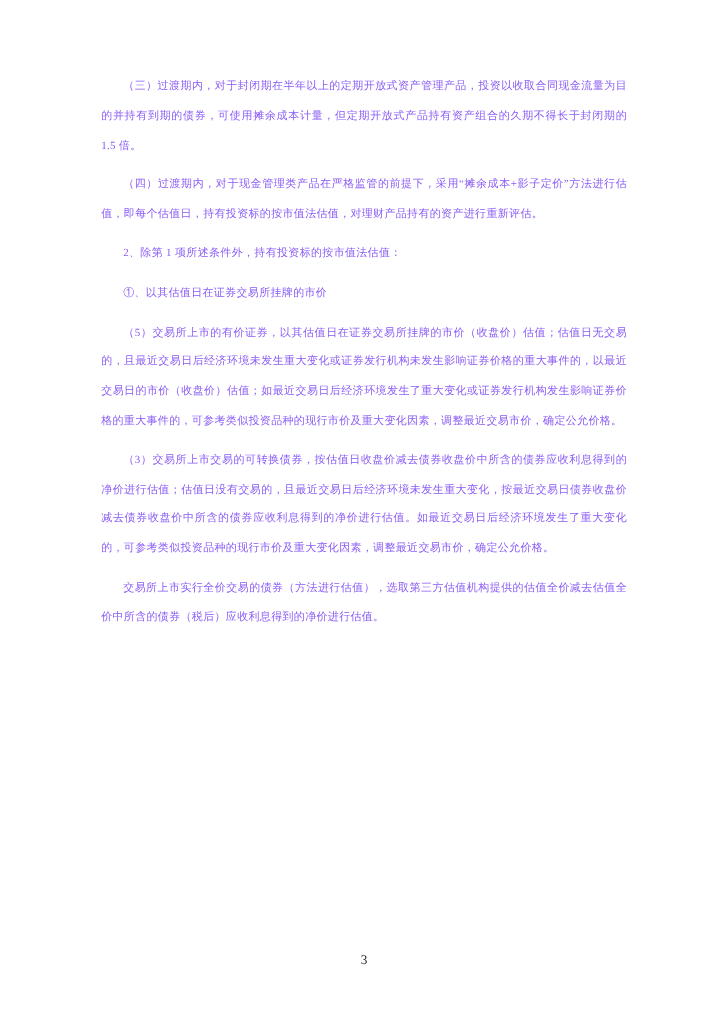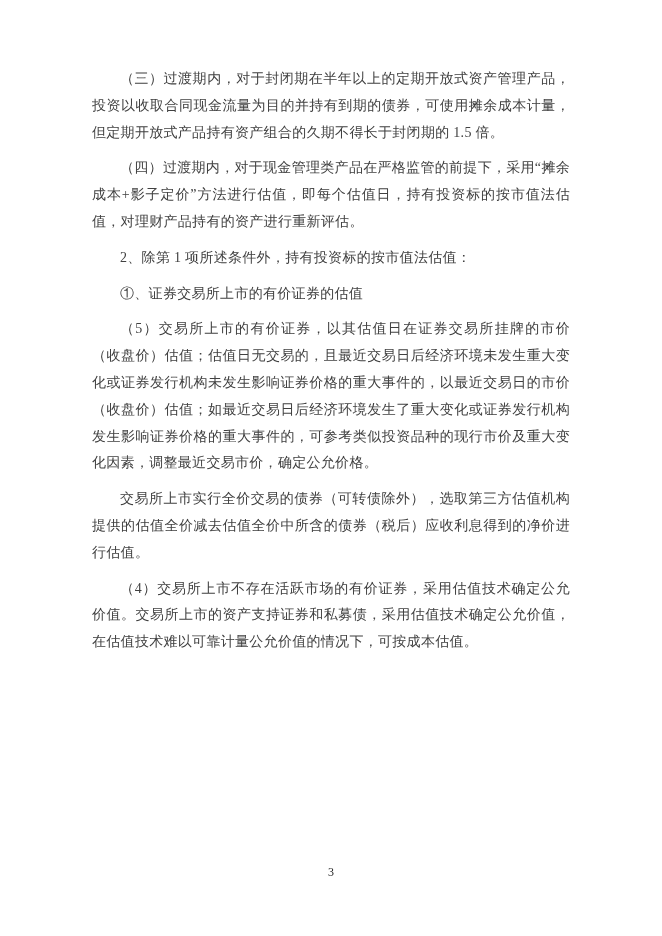--- a/index.html
+++ b/index.html
@@ -12,23 +12,23 @@
     width: 662px;
     height: 936px;
     background: #ffffff;
     box-sizing: border-box;
     padding: 66px 92px 0 92px;
     overflow: hidden;
     font-family: "Liberation Serif", "DejaVu Serif", serif;
   }
   .para {
     margin: 0 0 9px 0;
-    font-size: 14px;
+    font-size: 10px;
     line-height: 26.8px;
-    color: #404040;
+    color: #8b5cf6;
     text-align: justify;
     text-justify: inter-ideograph;
     text-indent: 2em;
     letter-spacing: 0.3px;
   }
   .page-number {
     position: absolute;
     left: 0;
     bottom: 56px;
     width: 100%;
@@ -38,18 +38,18 @@
     font-family: "Liberation Serif", "DejaVu Serif", serif;
   }
 </style>
 </head>
 <body>
 
 <div class="page">
   <p class="para">（三）过渡期内，对于封闭期在半年以上的定期开放式资产管理产品，投资以收取合同现金流量为目的并持有到期的债券，可使用摊余成本计量，但定期开放式产品持有资产组合的久期不得长于封闭期的 1.5 倍。</p>
   <p class="para">（四）过渡期内，对于现金管理类产品在严格监管的前提下，采用“摊余成本+影子定价”方法进行估值，即每个估值日，持有投资标的按市值法估值，对理财产品持有的资产进行重新评估。</p>
   <p class="para">2、除第 1 项所述条件外，持有投资标的按市值法估值：</p>
-  <p class="para">①、证券交易所上市的有价证券的估值</p>
+  <p class="para">①、以其估值日在证券交易所挂牌的市价</p>
   <p class="para">（5）交易所上市的有价证券，以其估值日在证券交易所挂牌的市价（收盘价）估值；估值日无交易的，且最近交易日后经济环境未发生重大变化或证券发行机构未发生影响证券价格的重大事件的，以最近交易日的市价（收盘价）估值；如最近交易日后经济环境发生了重大变化或证券发行机构发生影响证券价格的重大事件的，可参考类似投资品种的现行市价及重大变化因素，调整最近交易市价，确定公允价格。</p>
-  <p class="para">交易所上市实行全价交易的债券（可转债除外），选取第三方估值机构提供的估值全价减去估值全价中所含的债券（税后）应收利息得到的净价进行估值。</p>
-  <p class="para">（4）交易所上市不存在活跃市场的有价证券，采用估值技术确定公允价值。交易所上市的资产支持证券和私募债，采用估值技术确定公允价值，在估值技术难以可靠计量公允价值的情况下，可按成本估值。</p>
+  <p class="para">（3）交易所上市交易的可转换债券，按估值日收盘价减去债券收盘价中所含的债券应收利息得到的净价进行估值；估值日没有交易的，且最近交易日后经济环境未发生重大变化，按最近交易日债券收盘价减去债券收盘价中所含的债券应收利息得到的净价进行估值。如最近交易日后经济环境发生了重大变化的，可参考类似投资品种的现行市价及重大变化因素，调整最近交易市价，确定公允价格。</p>
+  <p class="para">交易所上市实行全价交易的债券（方法进行估值），选取第三方估值机构提供的估值全价减去估值全价中所含的债券（税后）应收利息得到的净价进行估值。</p>
   <div class="page-number">3</div>
 </div>
 
 </body></html>

